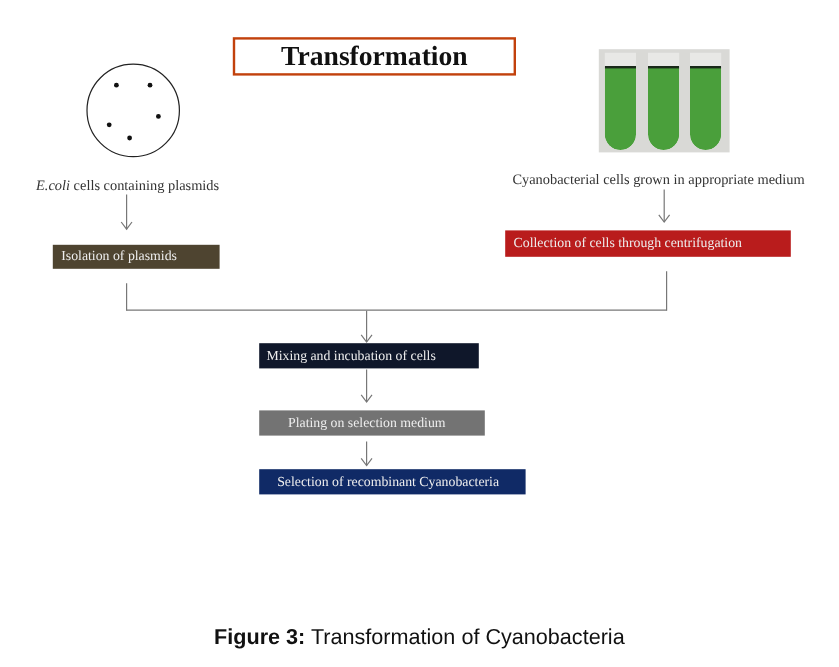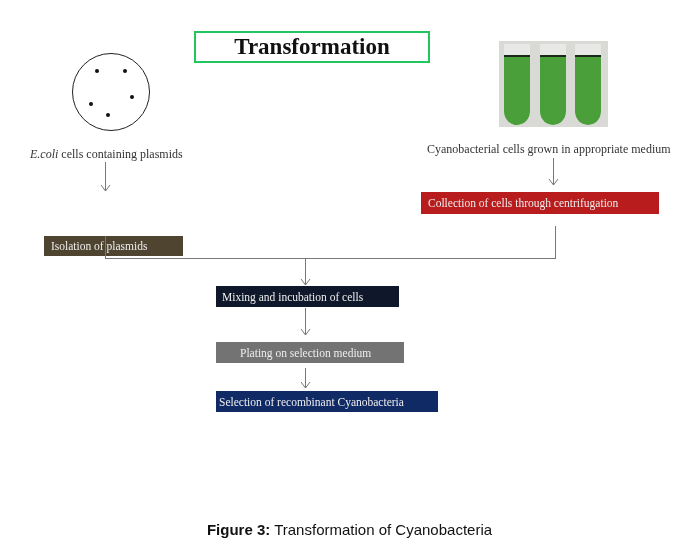--- a/index.html
+++ b/index.html
@@ -1,47 +1,47 @@
 <!DOCTYPE html>
 <html><head>
   <meta charset="utf-8">
   <style>
     html, body { margin: 0; padding: 0; background: #ffffff; }
     body { width: 699px; height: 556px; position: relative; overflow: hidden; font-family: "Liberation Serif", serif; }
     .abs { position: absolute; }
-    .title-box { left: 194px; top: 31px; width: 236px; height: 32px; border: 2px solid #22c55e; box-sizing: border-box; display: flex; align-items: center; justify-content: center; font-weight: bold; font-size: 23px; color: #111; }
+    .title-box { left: 194px; top: 31px; width: 236px; height: 32px; border: 2px solid #c2410c; box-sizing: border-box; display: flex; align-items: center; justify-content: center; font-weight: bold; font-size: 23px; color: #111; }
     .dish { left: 72px; top: 53px; width: 78px; height: 78px; border: 1.5px solid #222; border-radius: 50%; box-sizing: border-box; }
     .dot { position: absolute; width: 4px; height: 4px; border-radius: 50%; background: #111; }
     .caption-text { font-size: 12px; color: #333; white-space: nowrap; }
     .step { color: #eee; font-size: 11.5px; display: flex; align-items: center; white-space: nowrap; box-sizing: border-box; }
     .tubes { left: 499px; top: 41px; width: 109px; height: 86px; background: #d9d9d6; }
     .tube { position: absolute; top: 3px; width: 26px; height: 81px; background: #e8e8e6; border-radius: 0 0 13px 13px; overflow: hidden; }
     .tube .liquid { position: absolute; left: 0; right: 0; top: 12px; bottom: 0; background: #4a9f3b; border-radius: 0 0 13px 13px; }
     .tube .meniscus { position: absolute; left: 0; right: 0; top: 11px; height: 2px; background: #1a2a1a; }
     svg.connectors { position: absolute; left: 0; top: 0; }
-    .fig-caption { left: 0; width: 699px; top: 521px; text-align: center; font-family: "Liberation Sans", sans-serif; font-size: 15px; color: #111; }
+    .fig-caption { left: 0; width: 699px; top: 521px; text-align: center; font-family: "Liberation Sans", sans-serif; font-size: 18px; color: #111; }
   </style>
 </head>
 <body>
 
 <div class="abs title-box">Transformation</div>
 
 <div class="abs dish">
   <span class="dot" style="left:22px;top:15px;"></span>
   <span class="dot" style="left:50px;top:15px;"></span>
   <span class="dot" style="left:16px;top:48px;"></span>
   <span class="dot" style="left:57px;top:41px;"></span>
   <span class="dot" style="left:33px;top:59px;"></span>
 </div>
 
 <div class="abs caption-text" style="left:30px;top:147px;">
   <i>E.coli</i><span> cells containing plasmids</span>
 </div>
 
-<div class="abs step" style="left:44px;top:204px;width:139px;height:20px;padding-left:7px;background:#4e4430;margin-top:32px;">
+<div class="abs step" style="left:44px;top:204px;width:139px;height:20px;padding-left:7px;background:#4e4430;">
   <span>Isolation of plasmids</span>
 </div>
 
 <div class="abs tubes">
   <div class="tube" style="left:5px;">
       <div class="liquid"></div>
       <div class="meniscus"></div>
     </div>
   <div class="tube" style="left:41px;">
       <div class="liquid"></div>
@@ -58,21 +58,21 @@
 <div class="abs step" style="left:421px;top:192px;width:238px;height:22px;padding-left:7px;background:#b91c1c;">
   <span>Collection  of cells  through centrifugation</span>
 </div>
 
 <div class="abs step" style="left:216px;top:286px;width:183px;height:21px;padding-left:6px;background:#0f172a;">
   <span>Mixing  and incubation of cells</span>
 </div>
 <div class="abs step" style="left:216px;top:342px;width:188px;height:21px;padding-left:24px;background:#737373;">
   <span>Plating  on selection  medium</span>
 </div>
-<div class="abs step" style="left:216px;top:391px;width:222px;height:21px;padding-left:3px;background:#102a66;">
+<div class="abs step" style="left:216px;top:391px;width:222px;height:21px;padding-left:15px;background:#102a66;">
   <span>Selection  of recombinant Cyanobacteria</span>
 </div>
 
 <svg class="connectors" width="699" height="556">
   <g stroke="#777" stroke-width="1" fill="none">
 
     <line x1="105.5" y1="162" x2="105.5" y2="191"></line>
     <polyline points="101,185 105.5,191 110,185"></polyline>
 
     <line x1="553.5" y1="158" x2="553.5" y2="185"></line>

